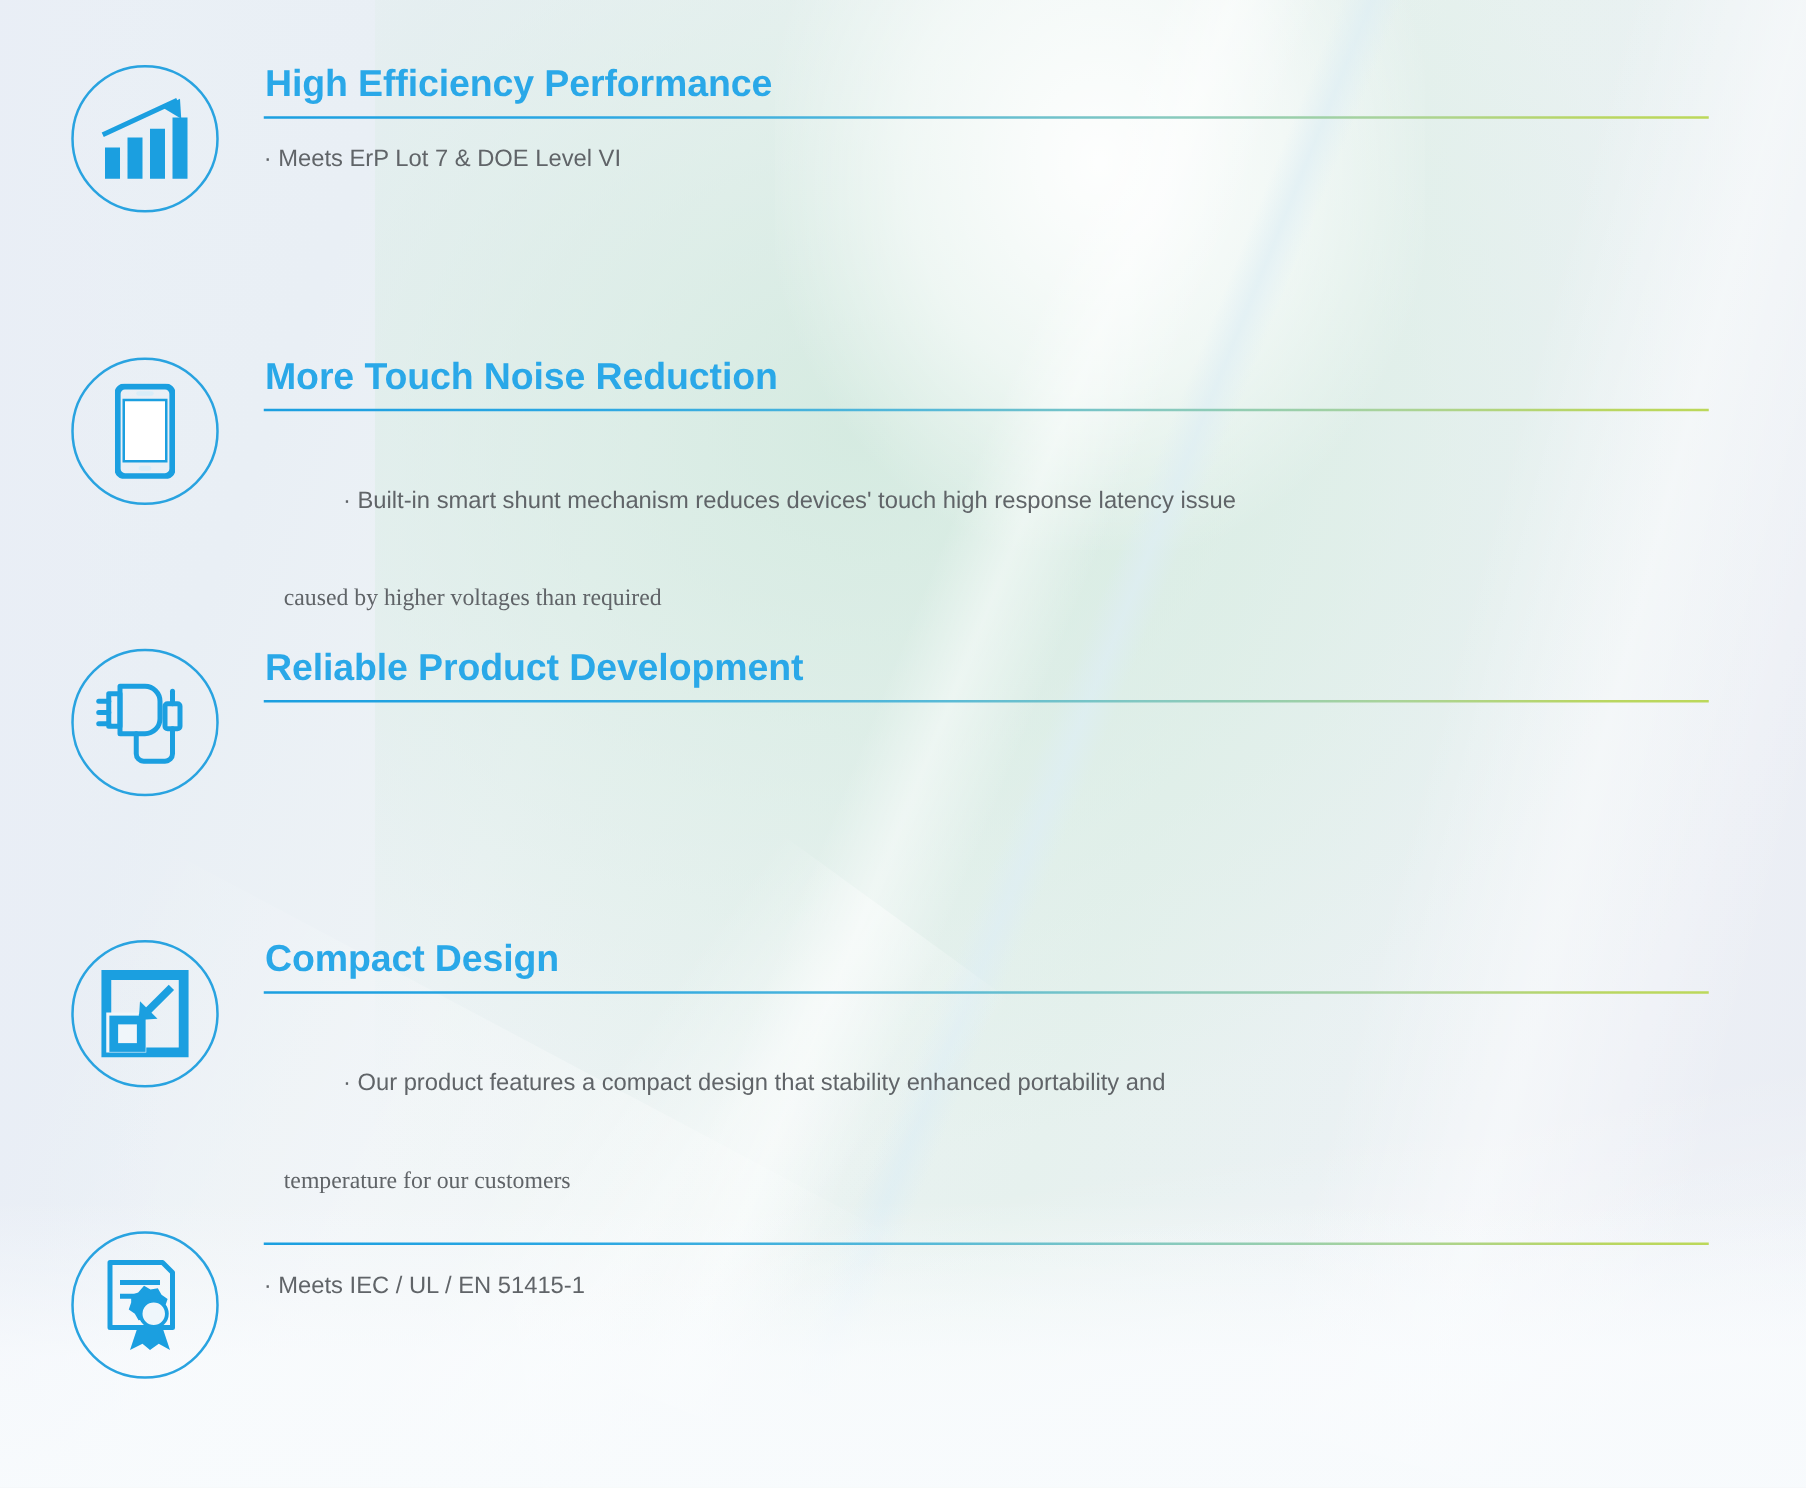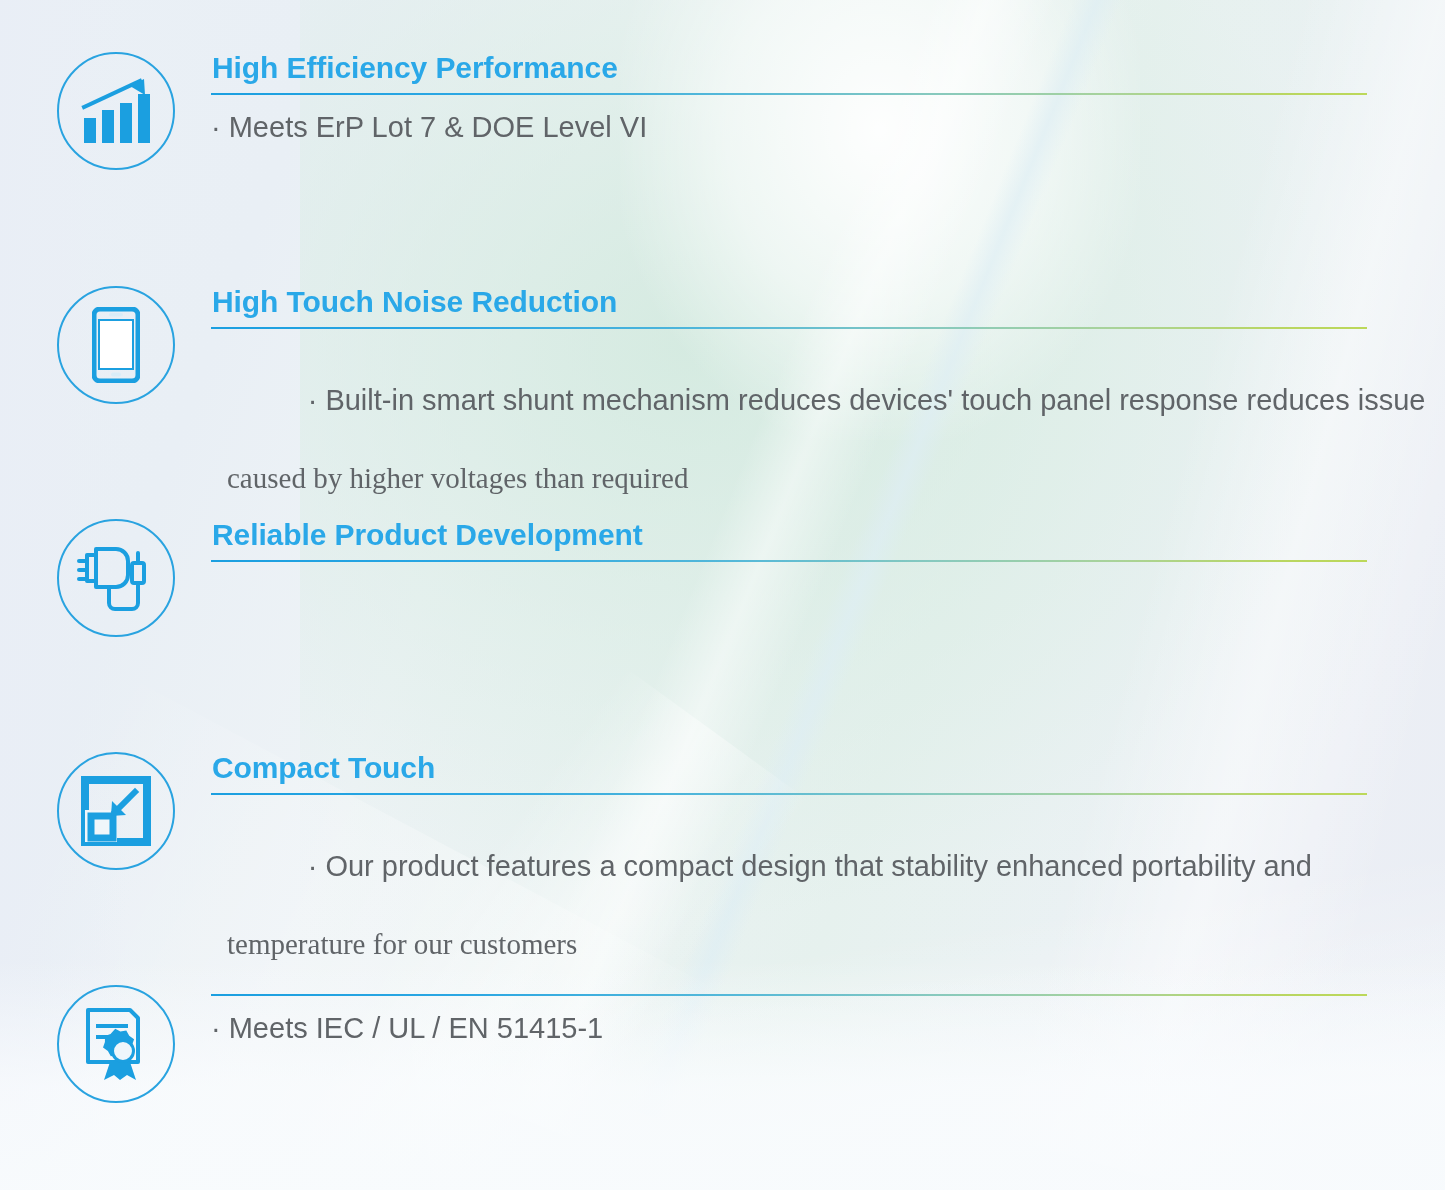--- a/index.html
+++ b/index.html
@@ -115,21 +115,21 @@
       #2ba7e3 22%,
       #56b9d8 46%,
       #86c9bf 62%,
       #a9d39a 78%,
       #b9d662 92%,
       #bcd85a 100%);
   }
 
   .bullets {
     margin-top: 13px;
-    font-size: 29px;
+    font-size: 19px;
     line-height: 39px;
     color: #606468;
     font-weight: normal;
   }
   .bullet { white-space: pre; }
   .bullet .cont { padding-left: 16px; display: block; font-family: Liberation Serif, serif; }
 
   
   #row-0 { top: 52px; }
   #row-1 { top: 286px; }
@@ -185,25 +185,25 @@
       <div class="icon-wrap">
         <svg width="48" height="76" viewBox="0 0 48 76" aria-hidden="true">
           <rect x="2" y="2" width="44" height="72" rx="6" ry="6" fill="none" stroke="#1b9fe0" stroke-width="5"></rect>
           <rect x="7" y="13" width="34" height="49" fill="#ffffff"></rect>
           <rect x="7" y="13" width="34" height="49" fill="none" stroke="#1b9fe0" stroke-width="2"></rect>
           <rect x="17" y="6" width="14" height="3.5" rx="1.7" fill="#d9edf8"></rect>
           <rect x="19" y="65.5" width="10" height="4" rx="2" fill="#d9edf8"></rect>
         </svg>
       </div>
       <div class="body">
-        <div class="heading">High Touch Noise Reduction</div>
+        <div class="heading">More Touch Noise Reduction</div>
         <div class="divider"></div>
         <div class="bullets">
           <div class="bullet">
-            <span>· Built-in smart shunt mechanism reduces devices' touch panel response reduces issue</span>
+            <span>· Built-in smart shunt mechanism reduces devices' touch high response latency issue</span>
             <span class="cont">caused by higher voltages than required</span>
           </div>
         </div>
       </div>
     </div>
 
     <div class="row" id="row-2">
       <div class="icon-wrap">
         <svg width="80" height="74" viewBox="0 0 80 74" aria-hidden="true">
           <g fill="none" stroke="#1b9fe0" stroke-width="4" stroke-linejoin="round" stroke-linecap="round">
@@ -232,21 +232,21 @@
           <path d="M4 4 H66 V66 H4 Z" fill="none" stroke="#1b9fe0" stroke-width="8"></path>
           <rect x="4" y="34" width="32" height="32" fill="#f0f6fa"></rect>
           <rect x="10" y="40" width="22" height="22" fill="none" stroke="#1b9fe0" stroke-width="7"></rect>
           <g stroke="#1b9fe0" stroke-width="6" stroke-linecap="square" fill="none">
             <path d="M54 16 L34 36"></path>
           </g>
           <path d="M30 40 L31 25 L45 39 Z" fill="#1b9fe0"></path>
         </svg>
       </div>
       <div class="body">
-        <div class="heading">Compact Touch</div>
+        <div class="heading">Compact Design</div>
         <div class="divider"></div>
         <div class="bullets">
           <div class="bullet">
             <span>· Our product features a compact design that stability enhanced portability and</span>
             <span class="cont">temperature for our customers</span>
           </div>
         </div>
       </div>
     </div>
 

